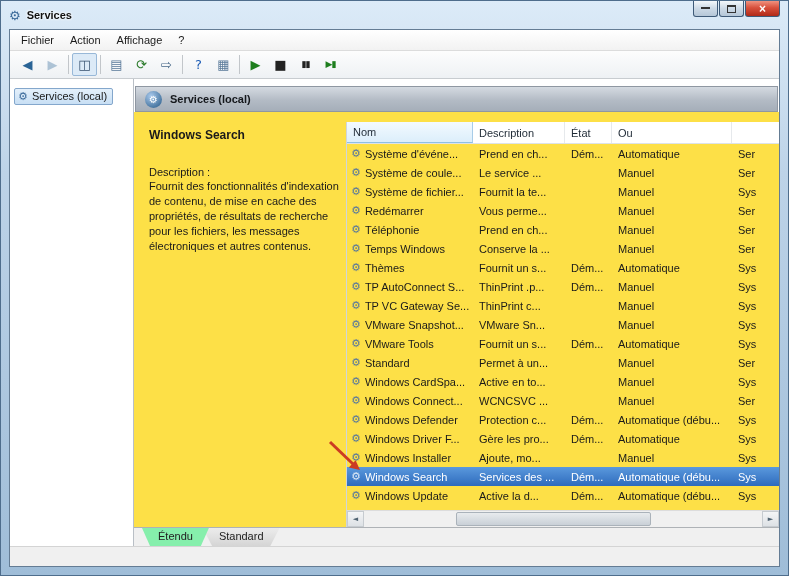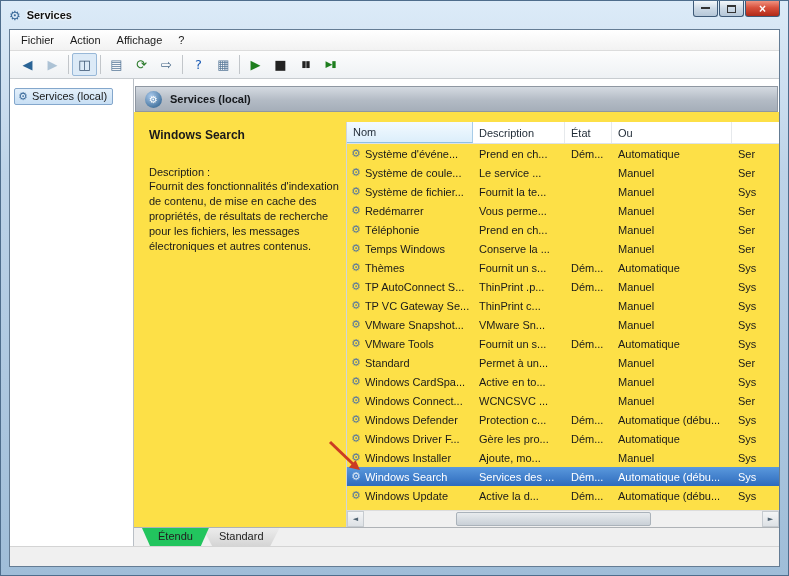--- a/index.html
+++ b/index.html
@@ -96,21 +96,21 @@
     border:1px solid #c6cbd0; font-family:"DejaVu Sans",sans-serif; }
   .hs-track { flex:1; position:relative; }
   .hs-thumb { position:absolute; top:1px; bottom:1px; left:92px; width:195px;
     background:linear-gradient(180deg,#e8ebee,#c9d0d7); border:1px solid #aab2ba; border-radius:2px; }
 
   
   .tabstrip { height:19px; flex:none; background:#f0f0f0; border-top:1px solid #aeb2b6;
     display:flex; align-items:stretch; padding-left:8px; }
   .tab { padding:2px 16px 0 16px; clip-path:polygon(0 0,100% 0,88% 100%,12% 100%);
     background:linear-gradient(180deg,#ececec,#d5d5d5); margin-right:-6px; color:#222; }
-  .tab.active { background:#22c55e; z-index:2; }
+  .tab.active { background:#86efac; z-index:2; }
 
   .statusbar { height:20px; flex:none; background:#f0f0f0; border-top:1px solid #d4d4d4; }
 
   
   .annotation-arrow { position:absolute; left:325px; top:438px; width:40px; height:36px; z-index:50; pointer-events:none; }
 </style>
 </head>
 <body>
 
 <div class="window">

